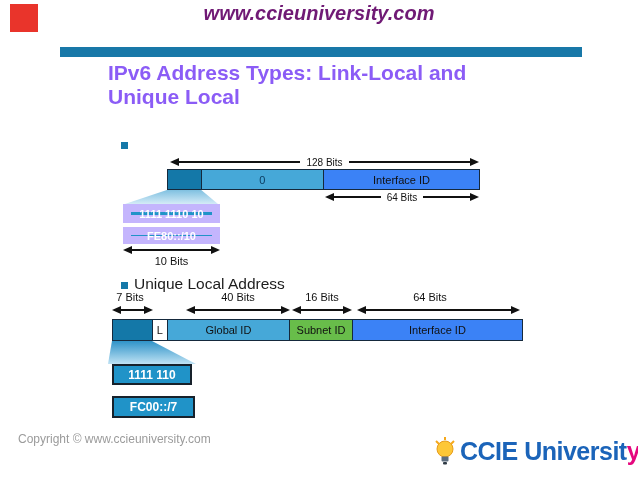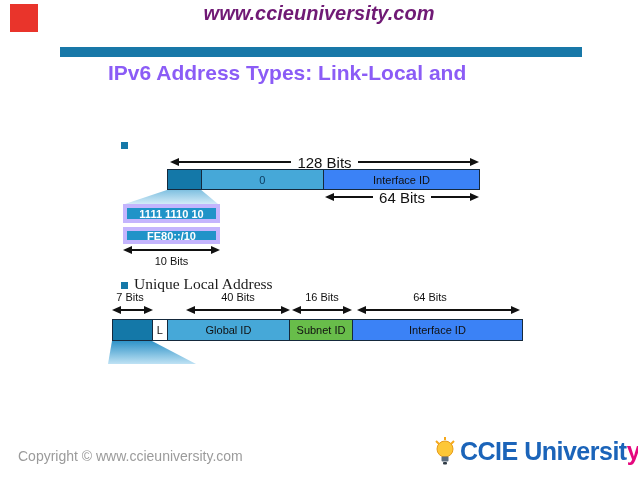--- a/index.html
+++ b/index.html
@@ -18,21 +18,21 @@
     font-size:21px; font-weight:bold; color:#8b5cf6; line-height:1.16; }
 
   .bullet-sq { position:absolute; width:7px; height:7px; background:#1578a8; }
   .sec-head { position:absolute; font-size:15.5px; color:#1c1c1c; }
 
   
   .arr { position:absolute; display:flex; align-items:center; }
   .arr .h-l { width:0; height:0; border-top:4px solid transparent; border-bottom:4px solid transparent; border-right:9px solid #111; }
   .arr .h-r { width:0; height:0; border-top:4px solid transparent; border-bottom:4px solid transparent; border-left:9px solid #111; }
   .arr .ln  { flex:1; height:2px; background:#111; }
-  .arr .lbl { font-size:15px; color:#111; padding:0 6px; white-space:nowrap; }
+  .arr .lbl { font-size:10px; color:#111; padding:0 6px; white-space:nowrap; }
 
   .small-lbl { position:absolute; font-size:11px; color:#111; text-align:center; }
 
   
   .bar { position:absolute; display:flex; border:1px solid #15293c; }
   .seg { height:100%; border-right:1px solid #15293c; display:flex; align-items:center; justify-content:center; font-size:11px; color:#111; }
   .seg:last-child { border-right:none; }
   .seg-darkteal { background:#1478a8; }
   .seg-lightblue { background:#46a8d8; color:#0b3a5e; }
   .seg-yellow { background:#3b82f6; }
@@ -42,44 +42,45 @@
   .trap { position:absolute; }
   .trap1 { left:125px; top:190px; width:93px; height:14px;
     background:linear-gradient(180deg,#7fc0e0,#d4ebf7);
     clip-path:polygon(45% 0, 82% 0, 100% 100%, 0 100%); }
   .trap2 { left:108px; top:341px; width:88px; height:23px;
     background:linear-gradient(180deg,#2f93c8,#bfe2f4);
     clip-path:polygon(4.5% 0, 50% 0, 100% 100%, 0 100%); }
 
   .bluebox { position:absolute; background:#2093c8; color:#fff; font-weight:bold; font-size:11px;
     display:flex; align-items:center; justify-content:center; }
-  .bluebox.b1 { border:4px solid #c4b5fd; }
+  .bluebox.b1 { border:8px solid #c4b5fd; }
   .bluebox.b2 { border:2px solid #17212b; font-size:12px; }
 
-  .copyright { position:absolute; left:18px; top:448px; font-size:14px; color:#9b9b9b;text-align:center; }
+  .copyright { position:absolute; left:18px; top:432px; font-size:12px; color:#9b9b9b;text-align:center; }
 
   .logo { position:absolute; left:433px; top:436px; display:flex; align-items:center; }
   .logo-bulb { width:24px; height:30px; margin-right:3px; }
   .logo-text { font-size:25px; font-weight:bold; letter-spacing:-0.5px; white-space:nowrap; }
   .logo-main { color:#1b64b9;margin-top:32px; }
   .logo-accent { color:#e5077e; }
 </style>
 </head>
 <body>
 
 <div class="slide">
 
   <div class="red-square"></div>
 
   <div class="url-header">www.ccieuniversity.com</div>
 
   <div class="divider-bar"></div>
 
   <div class="slide-title">
     <div>IPv6 Address Types: Link-Local and</div>
+    <div>Unique Local</div>
   </div>
 
   <div class="bullet-sq" style="left:121px; top:142px;"></div>
 
   <div class="arr" style="left:170px; top:155px; width:309px; height:14px;">
     <span class="h-l"></span>
     <span class="ln"></span>
     <span class="lbl">128 Bits</span>
     <span class="ln"></span>
     <span class="h-r"></span>
@@ -105,21 +106,21 @@
   <div class="bluebox b1" style="left:123px; top:227px; width:97px; height:17px;">FE80::/10</div>
 
   <div class="arr" style="left:123px; top:245px; width:97px; height:10px;">
     <span class="h-l"></span>
     <span class="ln"></span>
     <span class="h-r"></span>
   </div>
   <div class="small-lbl" style="left:123px; top:255px; width:97px;">10 Bits</div>
 
   <div class="bullet-sq" style="left:121px; top:282px;"></div>
-  <div class="sec-head" style="left:134px; top:275px;font-family:Liberation Serif, serif;">Unique Local Address</div>
+  <div class="sec-head" style="left:134px; top:275px;">Unique Local Address</div>
 
   <div class="small-lbl" style="left:105px; top:291px; width:50px;">7 Bits</div>
   <div class="small-lbl" style="left:198px; top:291px; width:80px;text-align:center;">40 Bits</div>
   <div class="small-lbl" style="left:282px; top:291px; width:80px;">16 Bits</div>
   <div class="small-lbl" style="left:390px; top:291px; width:80px;">64 Bits</div>
 
   <div class="arr" style="left:112px; top:304px; width:41px; height:12px;">
     <span class="h-l"></span>
       <span class="ln"></span>
       <span class="h-r"></span>
@@ -143,20 +144,22 @@
   <div class="bar" style="left:112px; top:319px; width:411px; height:22px;">
     <div class="seg seg-darkteal" style="width:40px;"></div>
     <div class="seg seg-white" style="width:15px;">L</div>
     <div class="seg seg-lightblue" style="width:123px; color:#111;">Global ID</div>
     <div class="seg seg-green" style="width:63px;">Subnet ID</div>
     <div class="seg seg-yellow" style="width:170px;">Interface ID</div>
   </div>
 
   <div class="trap trap2"></div>
 
+  <div class="bluebox b2" style="left:112px; top:364px; width:80px; height:21px;">1111 110</div>
+  <div class="bluebox b2" style="left:112px; top:396px; width:83px; height:22px;">FC00::/7</div>
 
   <div class="copyright">Copyright © www.ccieuniversity.com</div>
 
   <div class="logo">
     <svg class="logo-bulb" viewBox="0 0 24 30">
       <line x1="3" y1="5" x2="6" y2="8" stroke="#f5a81c" stroke-width="2"></line>
       <line x1="12" y1="1" x2="12" y2="4" stroke="#f5a81c" stroke-width="2"></line>
       <line x1="21" y1="5" x2="18" y2="8" stroke="#f5a81c" stroke-width="2"></line>
       <circle cx="12" cy="13" r="8" fill="#fdc737" stroke="#e89c1a" stroke-width="1"></circle>
       <rect x="8.5" y="20.5" width="7" height="5" rx="1" fill="#5d6d7e"></rect>

